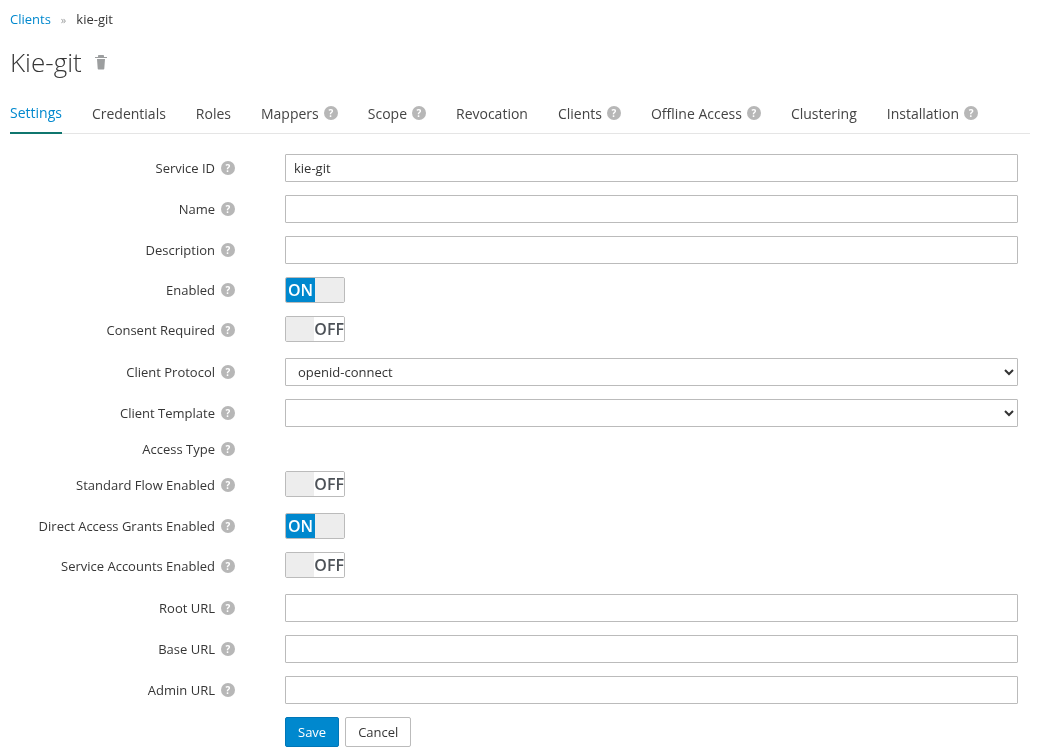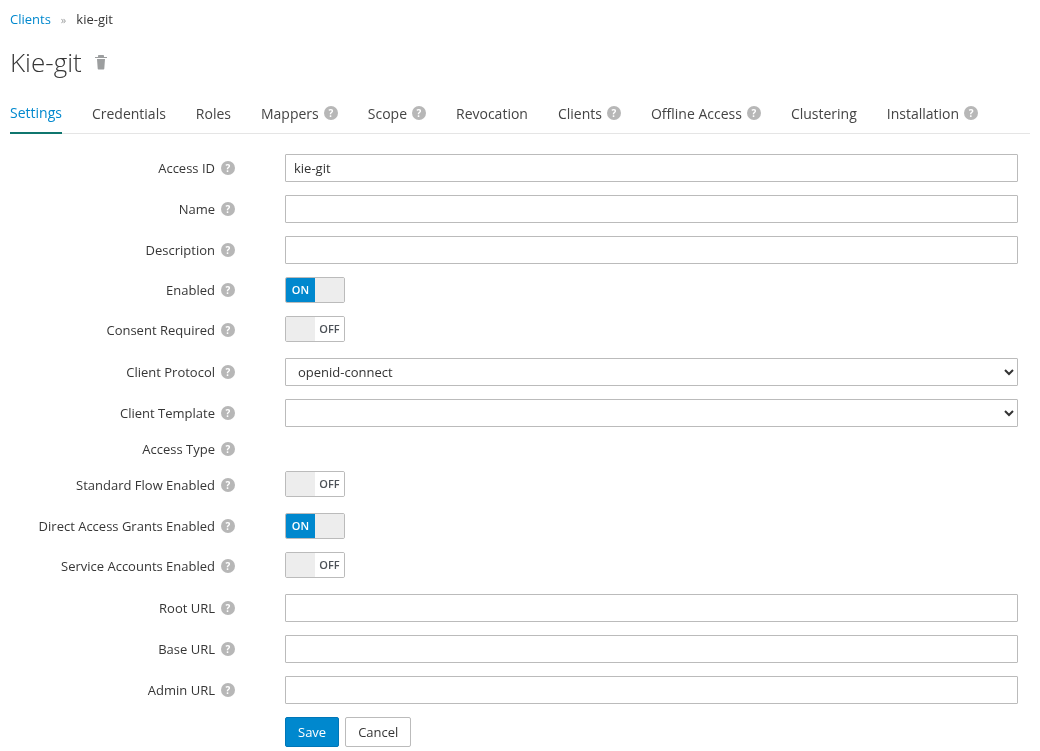--- a/index.html
+++ b/index.html
@@ -111,21 +111,21 @@
       border-radius: 2px;
       overflow: hidden;
       cursor: pointer;
       background: #fff;
     }
     .toggle .half {
       flex: 1;
       display: flex;
       align-items: center;
       justify-content: center;
-      font-size: 11px;
+      font-size: 16px;
       font-weight: 600;
     }
     .toggle.on .half.label-side { background: #0088ce; color: #fff; }
     .toggle.on .half.blank-side { background: #ededed; }
     .toggle.off .half.blank-side { background: #ededed; }
     .toggle.off .half.label-side { background: #fff; color: #4d5258; text-align: right; }
     .btn {
       display: inline-block;
       padding: 5px 12px;
       font-size: 13px;
@@ -191,21 +191,21 @@
     <div class="tab">
       <span>Installation</span>
       <span class="help-icon">?</span>
     </div>
   </div>
 
 <div>
 
   <div class="form-row">
     <div class="form-label">
-      <span>Access ID</span>
+      <span>Service ID</span>
       <span class="help-icon">?</span>
     </div>
     <div class="form-control-cell">
       <input class="text-input" type="text" value="kie-git" style="">
     </div>
   </div>
 
   <div class="form-row">
     <div class="form-label">
       <span>Name</span>

